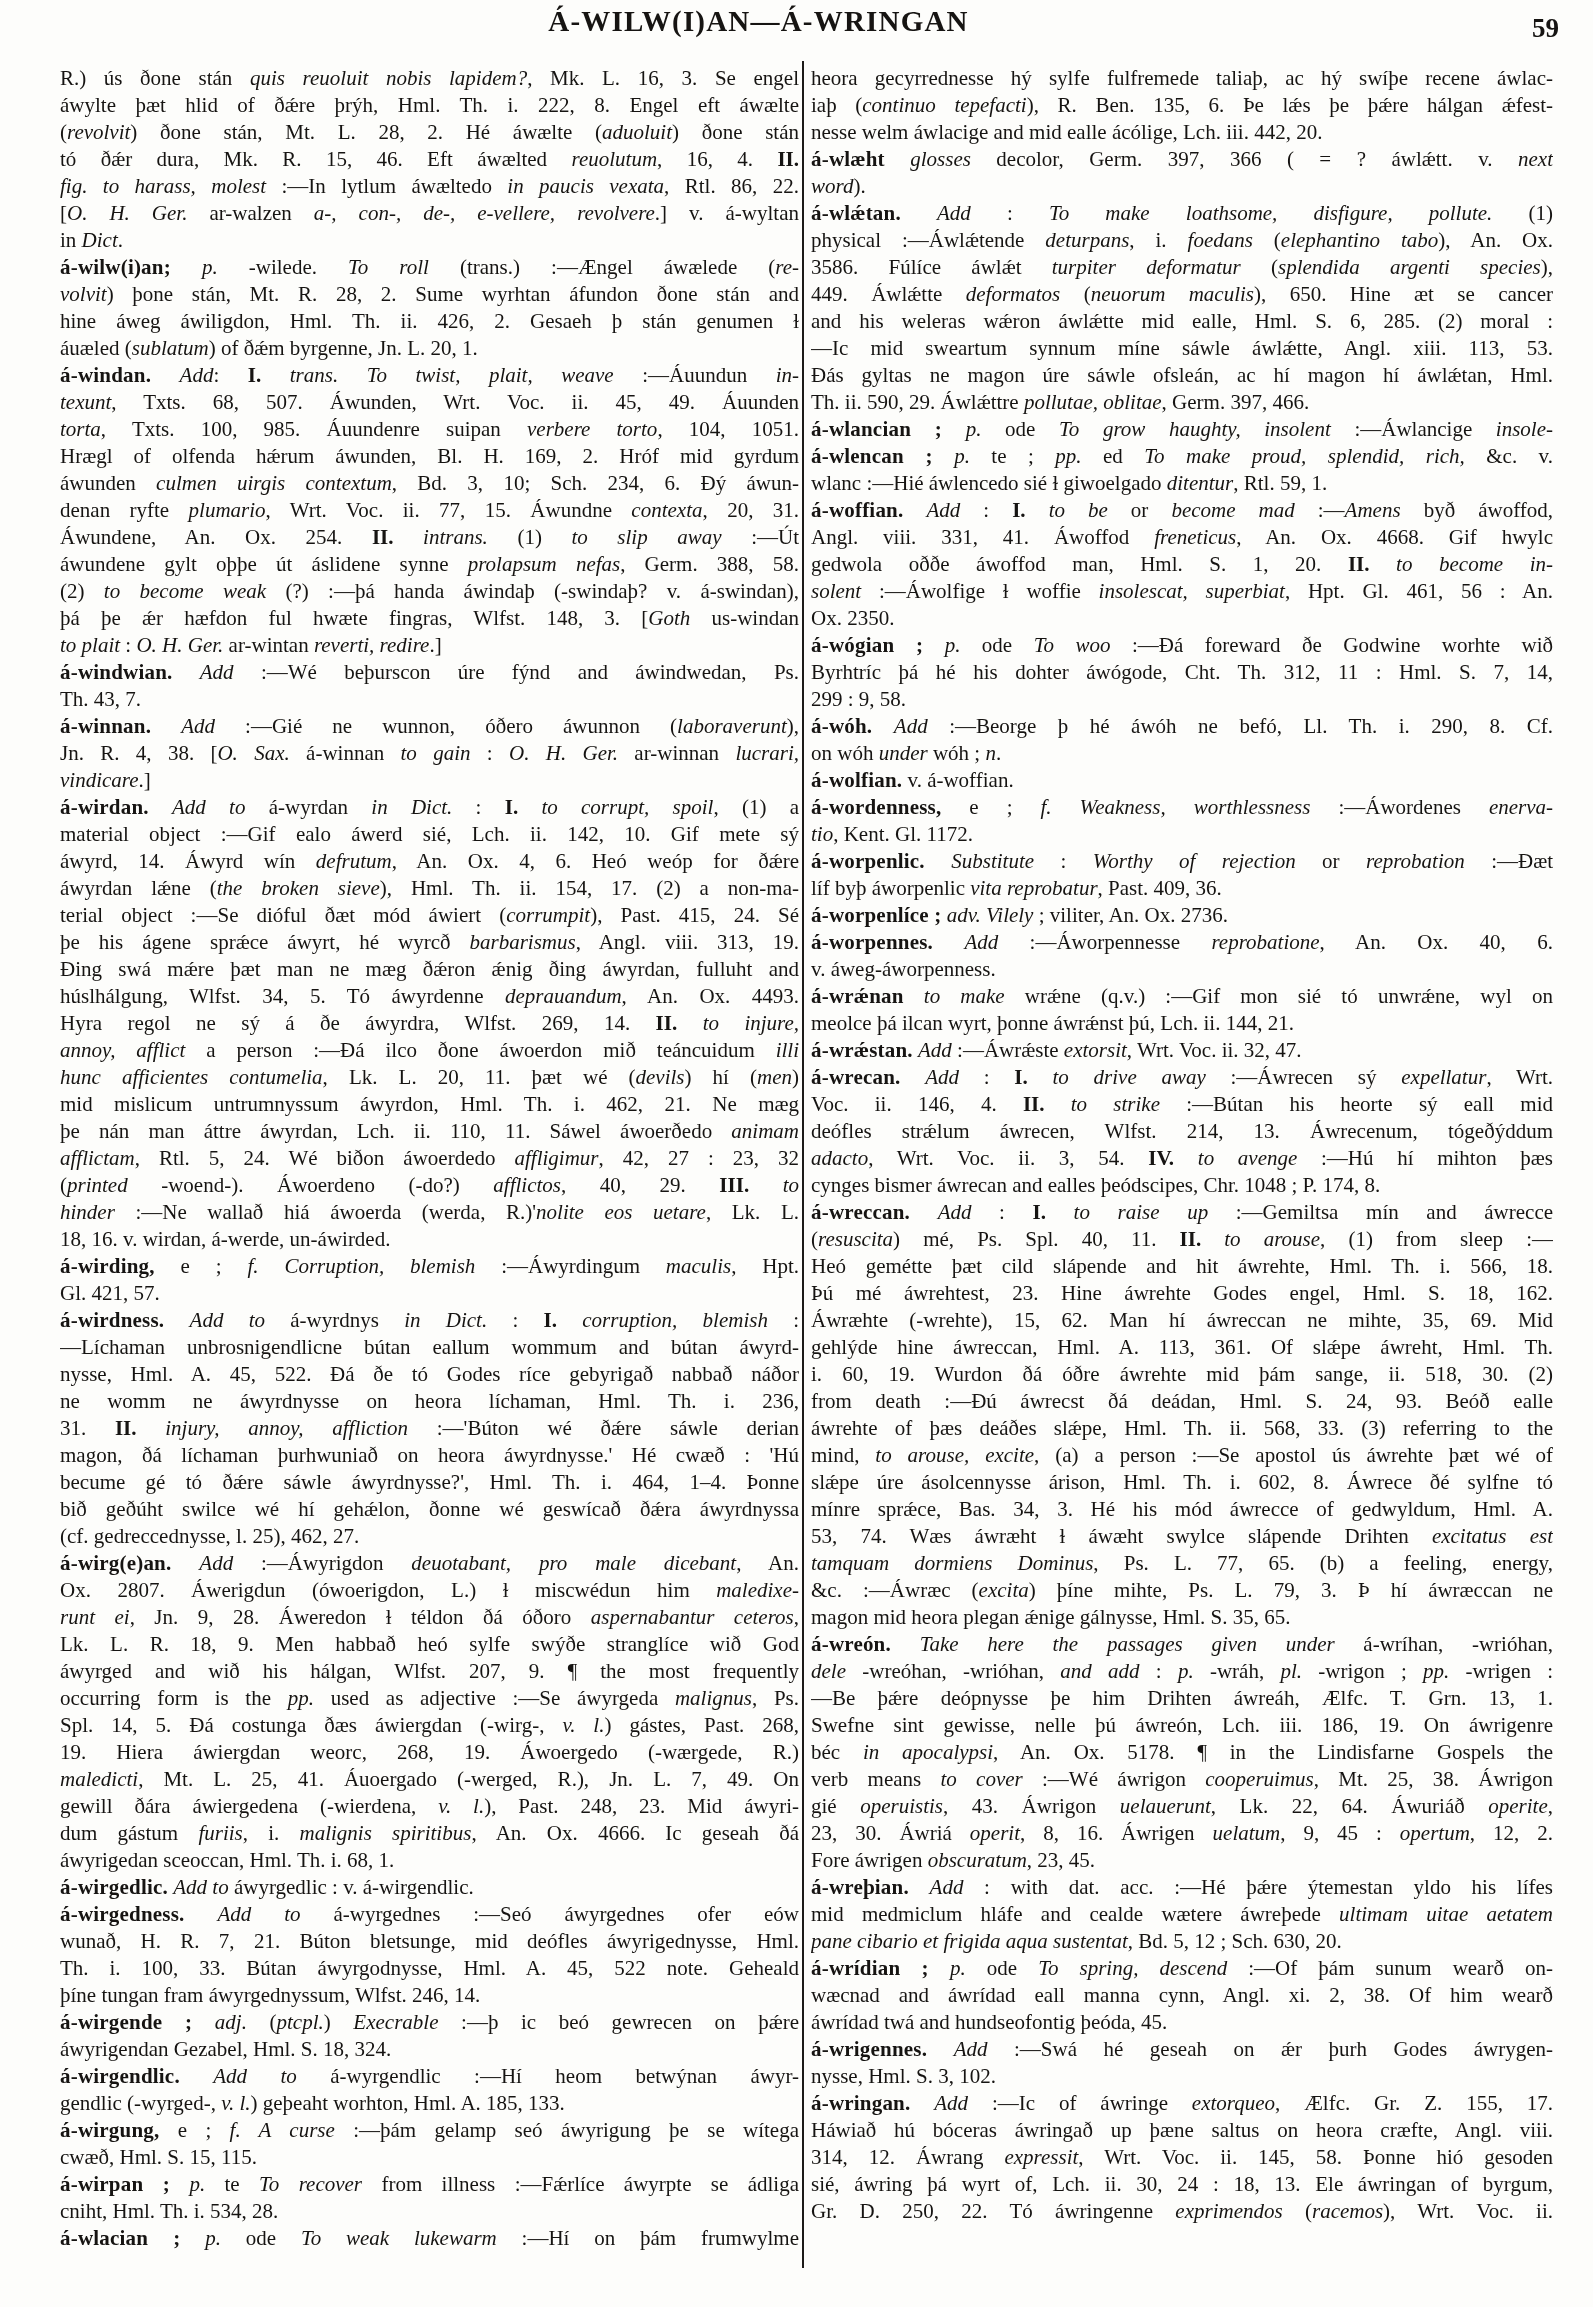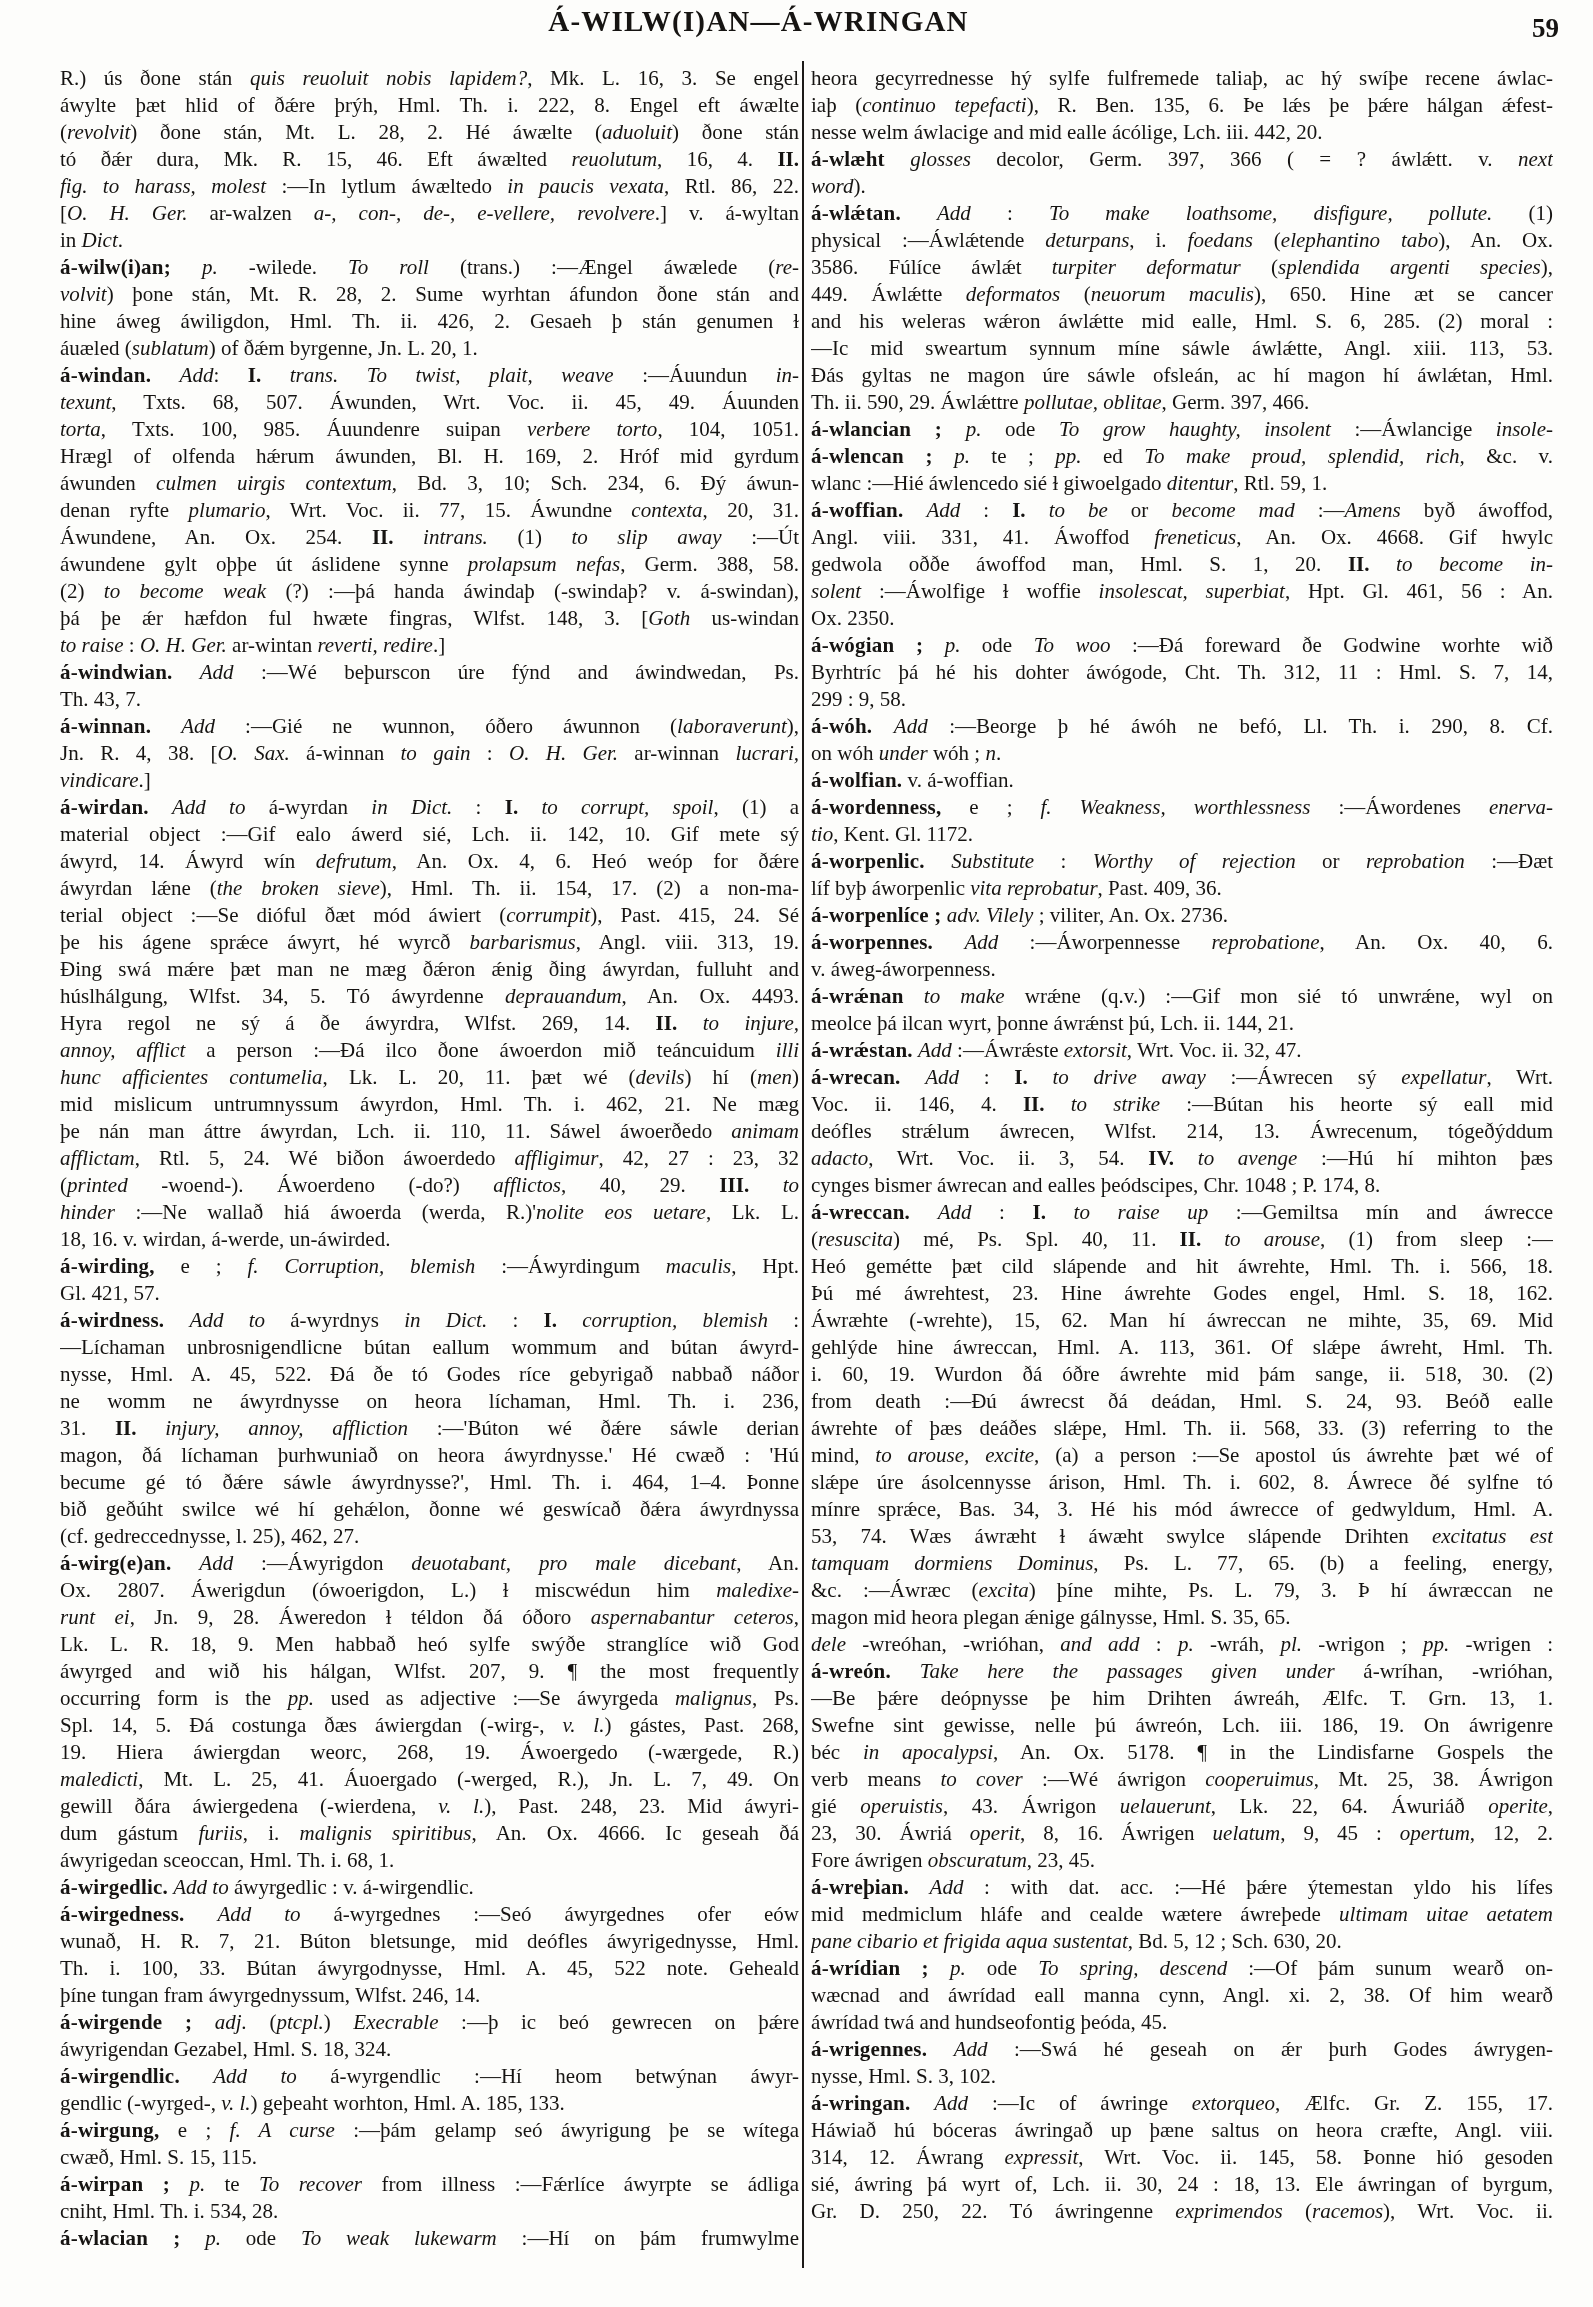--- a/index.html
+++ b/index.html
@@ -65,21 +65,21 @@
       <div class="line"><span class="hw">á-windan.</span> <i>Add</i>: <b>I.</b> <i>trans. To twist, plait, weave</i> :—Áuundun <i>in-</i></div>
       <div class="line"><i>texunt</i>, Txts. 68, 507.  Áwunden, Wrt. Voc. ii. 45, 49.  Áuunden</div>
       <div class="line"><i>torta</i>, Txts. 100, 985.  Áuundenre suipan <i>verbere torto</i>, 104, 1051.</div>
       <div class="line">Hrægl of olfenda hǽrum áwunden, Bl. H. 169, 2.  Hróf mid gyrdum</div>
       <div class="line">áwunden <i>culmen uirgis contextum</i>, Bd. 3, 10; Sch. 234, 6.  Ðý áwun-</div>
       <div class="line">denan ryfte <i>plumario</i>, Wrt. Voc. ii. 77, 15.  Áwundne <i>contexta</i>, 20, 31.</div>
       <div class="line">Áwundene, An. Ox. 254.   <b>II.</b> <i>intrans.</i> (1) <i>to slip away</i> :—Út</div>
       <div class="line">áwundene gylt oþþe út áslidene synne <i>prolapsum nefas</i>, Germ. 388, 58.</div>
       <div class="line">(2) <i>to become weak</i> (?) :—þá handa áwindaþ (-swindaþ? v. á-swindan),</div>
       <div class="line">þá þe ǽr hæfdon ful hwæte fingras, Wlfst. 148, 3.  [<i>Goth</i> us-windan</div>
-      <div class="line end"><i>to raise</i> : <i>O. H. Ger.</i> ar-wintan <i>reverti, redire</i>.]</div>
+      <div class="line end"><i>to plait</i> : <i>O. H. Ger.</i> ar-wintan <i>reverti, redire</i>.]</div>
       <div class="line"><span class="hw">á-windwian.</span> <i>Add</i> :—Wé beþurscon úre fýnd and áwindwedan, Ps.</div>
       <div class="line end">Th. 43, 7.</div>
       <div class="line"><span class="hw">á-winnan.</span> <i>Add</i> :—Gié ne wunnon, óðero áwunnon (<i>laboraverunt</i>),</div>
       <div class="line">Jn. R. 4, 38.  [<i>O. Sax.</i> á-winnan <i>to gain</i> :  <i>O. H. Ger.</i> ar-winnan <i>lucrari,</i></div>
       <div class="line end"><i>vindicare</i>.]</div>
       <div class="line"><span class="hw">á-wirdan.</span> <i>Add to</i> á-wyrdan <i>in Dict.</i> : <b>I.</b> <i>to corrupt, spoil</i>, (1) a</div>
       <div class="line">material object :—Gif ealo áwerd sié, Lch. ii. 142, 10.  Gif mete sý</div>
       <div class="line">áwyrd, 14.  Áwyrd wín <i>defrutum</i>, An. Ox. 4, 6.  Heó weóp for ðǽre</div>
       <div class="line">áwyrdan lǽne (<i>the broken sieve</i>), Hml. Th. ii. 154, 17.  (2) a non-ma-</div>
       <div class="line">terial object :—Se dióful ðæt mód áwiert (<i>corrumpit</i>), Past. 415, 24.  Sé</div>
@@ -186,22 +186,22 @@
       <div class="line">i. 60, 19.  Wurdon ðá óðre áwrehte mid þám sange, ii. 518, 30.  (2)</div>
       <div class="line">from death :—Ðú áwrecst ðá deádan, Hml. S. 24, 93.  Beóð ealle</div>
       <div class="line">áwrehte of þæs deáðes slǽpe, Hml. Th. ii. 568, 33.  (3) referring to the</div>
       <div class="line">mind, <i>to arouse, excite</i>, (a) a person :—Se apostol ús áwrehte þæt wé of</div>
       <div class="line">slǽpe úre ásolcennysse árison, Hml. Th. i. 602, 8.  Áwrece ðé sylfne tó</div>
       <div class="line">mínre sprǽce, Bas. 34, 3.  Hé his mód áwrecce of gedwyldum, Hml. A.</div>
       <div class="line">53, 74.  Wæs áwræht ɫ áwæht swylce slápende Drihten <i>excitatus est</i></div>
       <div class="line"><i>tamquam dormiens Dominus</i>, Ps. L. 77, 65.  (b) a feeling, energy,</div>
       <div class="line">&amp;c. :—Áwræc (<i>excita</i>) þíne mihte, Ps. L. 79, 3.  Þ hí áwræccan ne</div>
       <div class="line end">magon mid heora plegan ǽnige gálnysse, Hml. S. 35, 65.</div>
+      <div class="line"><span class="hw">á-wreón.</span> <i>Take here the passages given under</i> á-wríhan, -wrióhan,</div>
       <div class="line"><i>dele</i> -wreóhan, -wrióhan, <i>and add</i> :  <i>p.</i> -wráh, <i>pl.</i> -wrigon ;  <i>pp.</i> -wrigen :</div>
-      <div class="line"><span class="hw">á-wreón.</span> <i>Take here the passages given under</i> á-wríhan, -wrióhan,</div>
       <div class="line">—Be þǽre deópnysse þe him Drihten áwreáh, Ælfc. T. Grn. 13, 1.</div>
       <div class="line">Swefne sint gewisse, nelle þú áwreón, Lch. iii. 186, 19.  On áwrigenre</div>
       <div class="line">béc <i>in apocalypsi</i>, An. Ox. 5178.    ¶  in the Lindisfarne Gospels the</div>
       <div class="line">verb means <i>to cover</i> :—Wé áwrigon <i>cooperuimus</i>, Mt. 25, 38.  Áwrigon</div>
       <div class="line">gié <i>operuistis</i>, 43.  Áwrigon <i>uelauerunt</i>, Lk. 22, 64.  Áwuriáð <i>operite</i>,</div>
       <div class="line">23, 30.  Áwriá <i>operit</i>, 8, 16.  Áwrigen <i>uelatum</i>, 9, 45 : <i>opertum</i>, 12, 2.</div>
       <div class="line end">Fore áwrigen <i>obscuratum</i>, 23, 45.</div>
       <div class="line"><span class="hw">á-wreþian.</span> <i>Add</i> :  with dat. acc. :—Hé þǽre ýtemestan yldo his lífes</div>
       <div class="line">mid medmiclum hláfe and cealde wætere áwreþede <i>ultimam uitae aetatem</i></div>
       <div class="line end"><i>pane cibario et frigida aqua sustentat</i>, Bd. 5, 12 ; Sch. 630, 20.</div>

